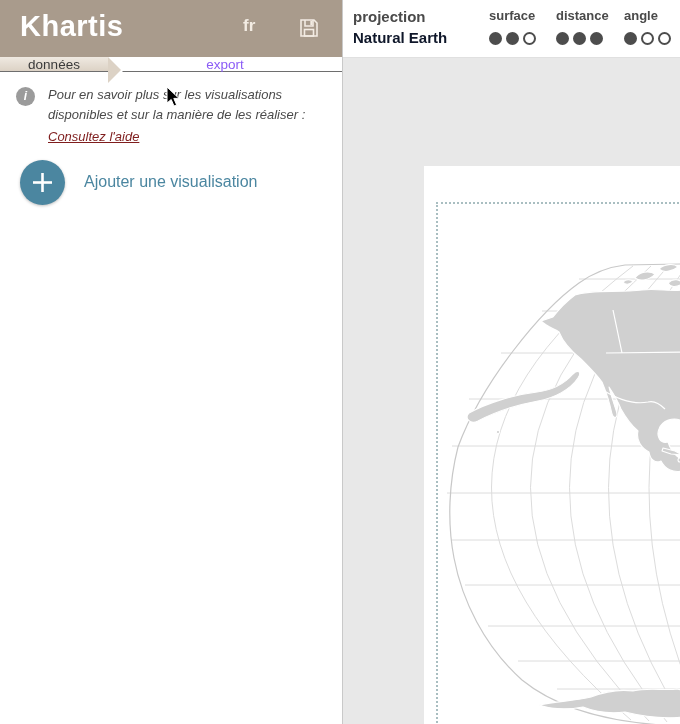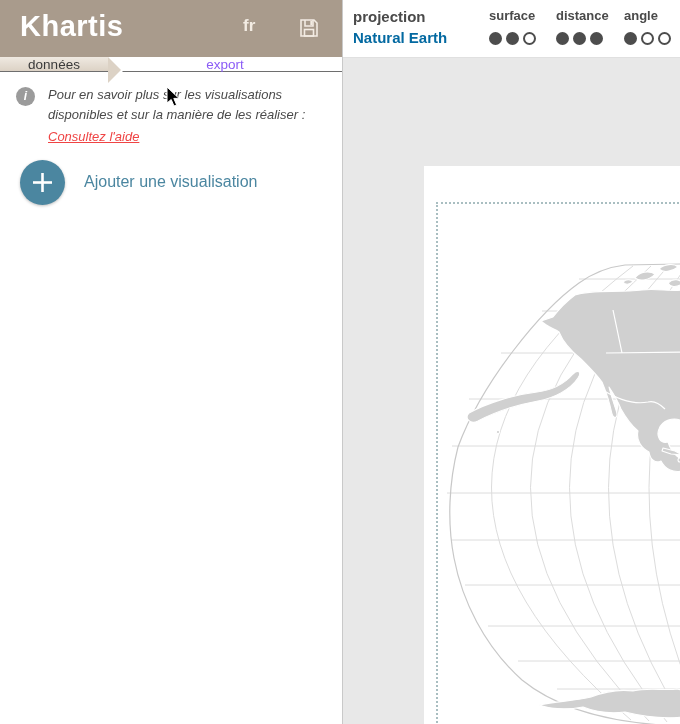--- a/index.html
+++ b/index.html
@@ -35,36 +35,36 @@
   .tab-export { flex:1; background:#fff; color:#8b5cf6; z-index:4; }
   .tab-export::before, .tab-export::after { display:none; }
 
   .panel-content { position:relative; }
   .info-row { position:absolute; left:0; top:13px; width:342px; }
   .info-icon { position:absolute; left:16px; top:2px; width:19px; height:19px;
                border-radius:50%; background:#9b9b9b; color:#fff; font-size:12px;
                font-weight:bold; font-style:italic; text-align:center; line-height:19px; }
   .info-text { position:absolute; left:48px; top:0; width:294px; font-size:13px;
                font-style:italic; color:#4a4a4a; line-height:1.55; }
-  .help-link { color:#ef4444; text-decoration:underline; cursor:pointer; font-style:italic;
+  .help-link { color:#7f1d1d; text-decoration:underline; cursor:pointer; font-style:italic;
                display:inline-block; margin-top:2px; }
   .add-viz { position:absolute; left:0; top:88px; width:342px; height:60px; cursor:pointer; }
   .add-circle { position:absolute; left:20px; top:0; width:45px; height:45px; border-radius:50%;
                 background:#4b86a0; box-shadow:0 1px 3px rgba(0,0,0,0.25); }
   .add-circle svg { position:absolute; left:0; top:0; width:45px; height:45px; }
   .add-label { position:absolute; left:84px; top:13px; font-size:16px; color:#4b86a0; }
 
   
   .right-side { position:absolute; left:342px; top:0; width:338px; height:724px;
                 border-left:1px solid #c9c9c9; }
   .proj-bar { position:relative; height:57px; background:#fff; }
   .proj-label { position:absolute; left:10px; top:8px; font-size:15px; font-weight:bold;
                 color:#4a4a4a; }
   .proj-value { position:absolute; left:10px; top:29px; font-size:15px; font-weight:bold;
-                color:#0369a1; cursor:pointer; }
+                color:#0f172a; cursor:pointer; }
   .metric { position:absolute; top:8px; }
   .metric-surface { left:146px; }
   .metric-distance { left:213px; }
   .metric-angle { left:281px; }
   .metric-name { font-size:13px; font-weight:bold; color:#4a4a4a; }
   .dots { margin-top:9px; display:flex; }
   .dot { width:13px; height:13px; border-radius:50%; border:2px solid #4d4d4d;
          background:#fff; margin-right:4px; }
   .dot-filled { background:#4d4d4d; }
 

